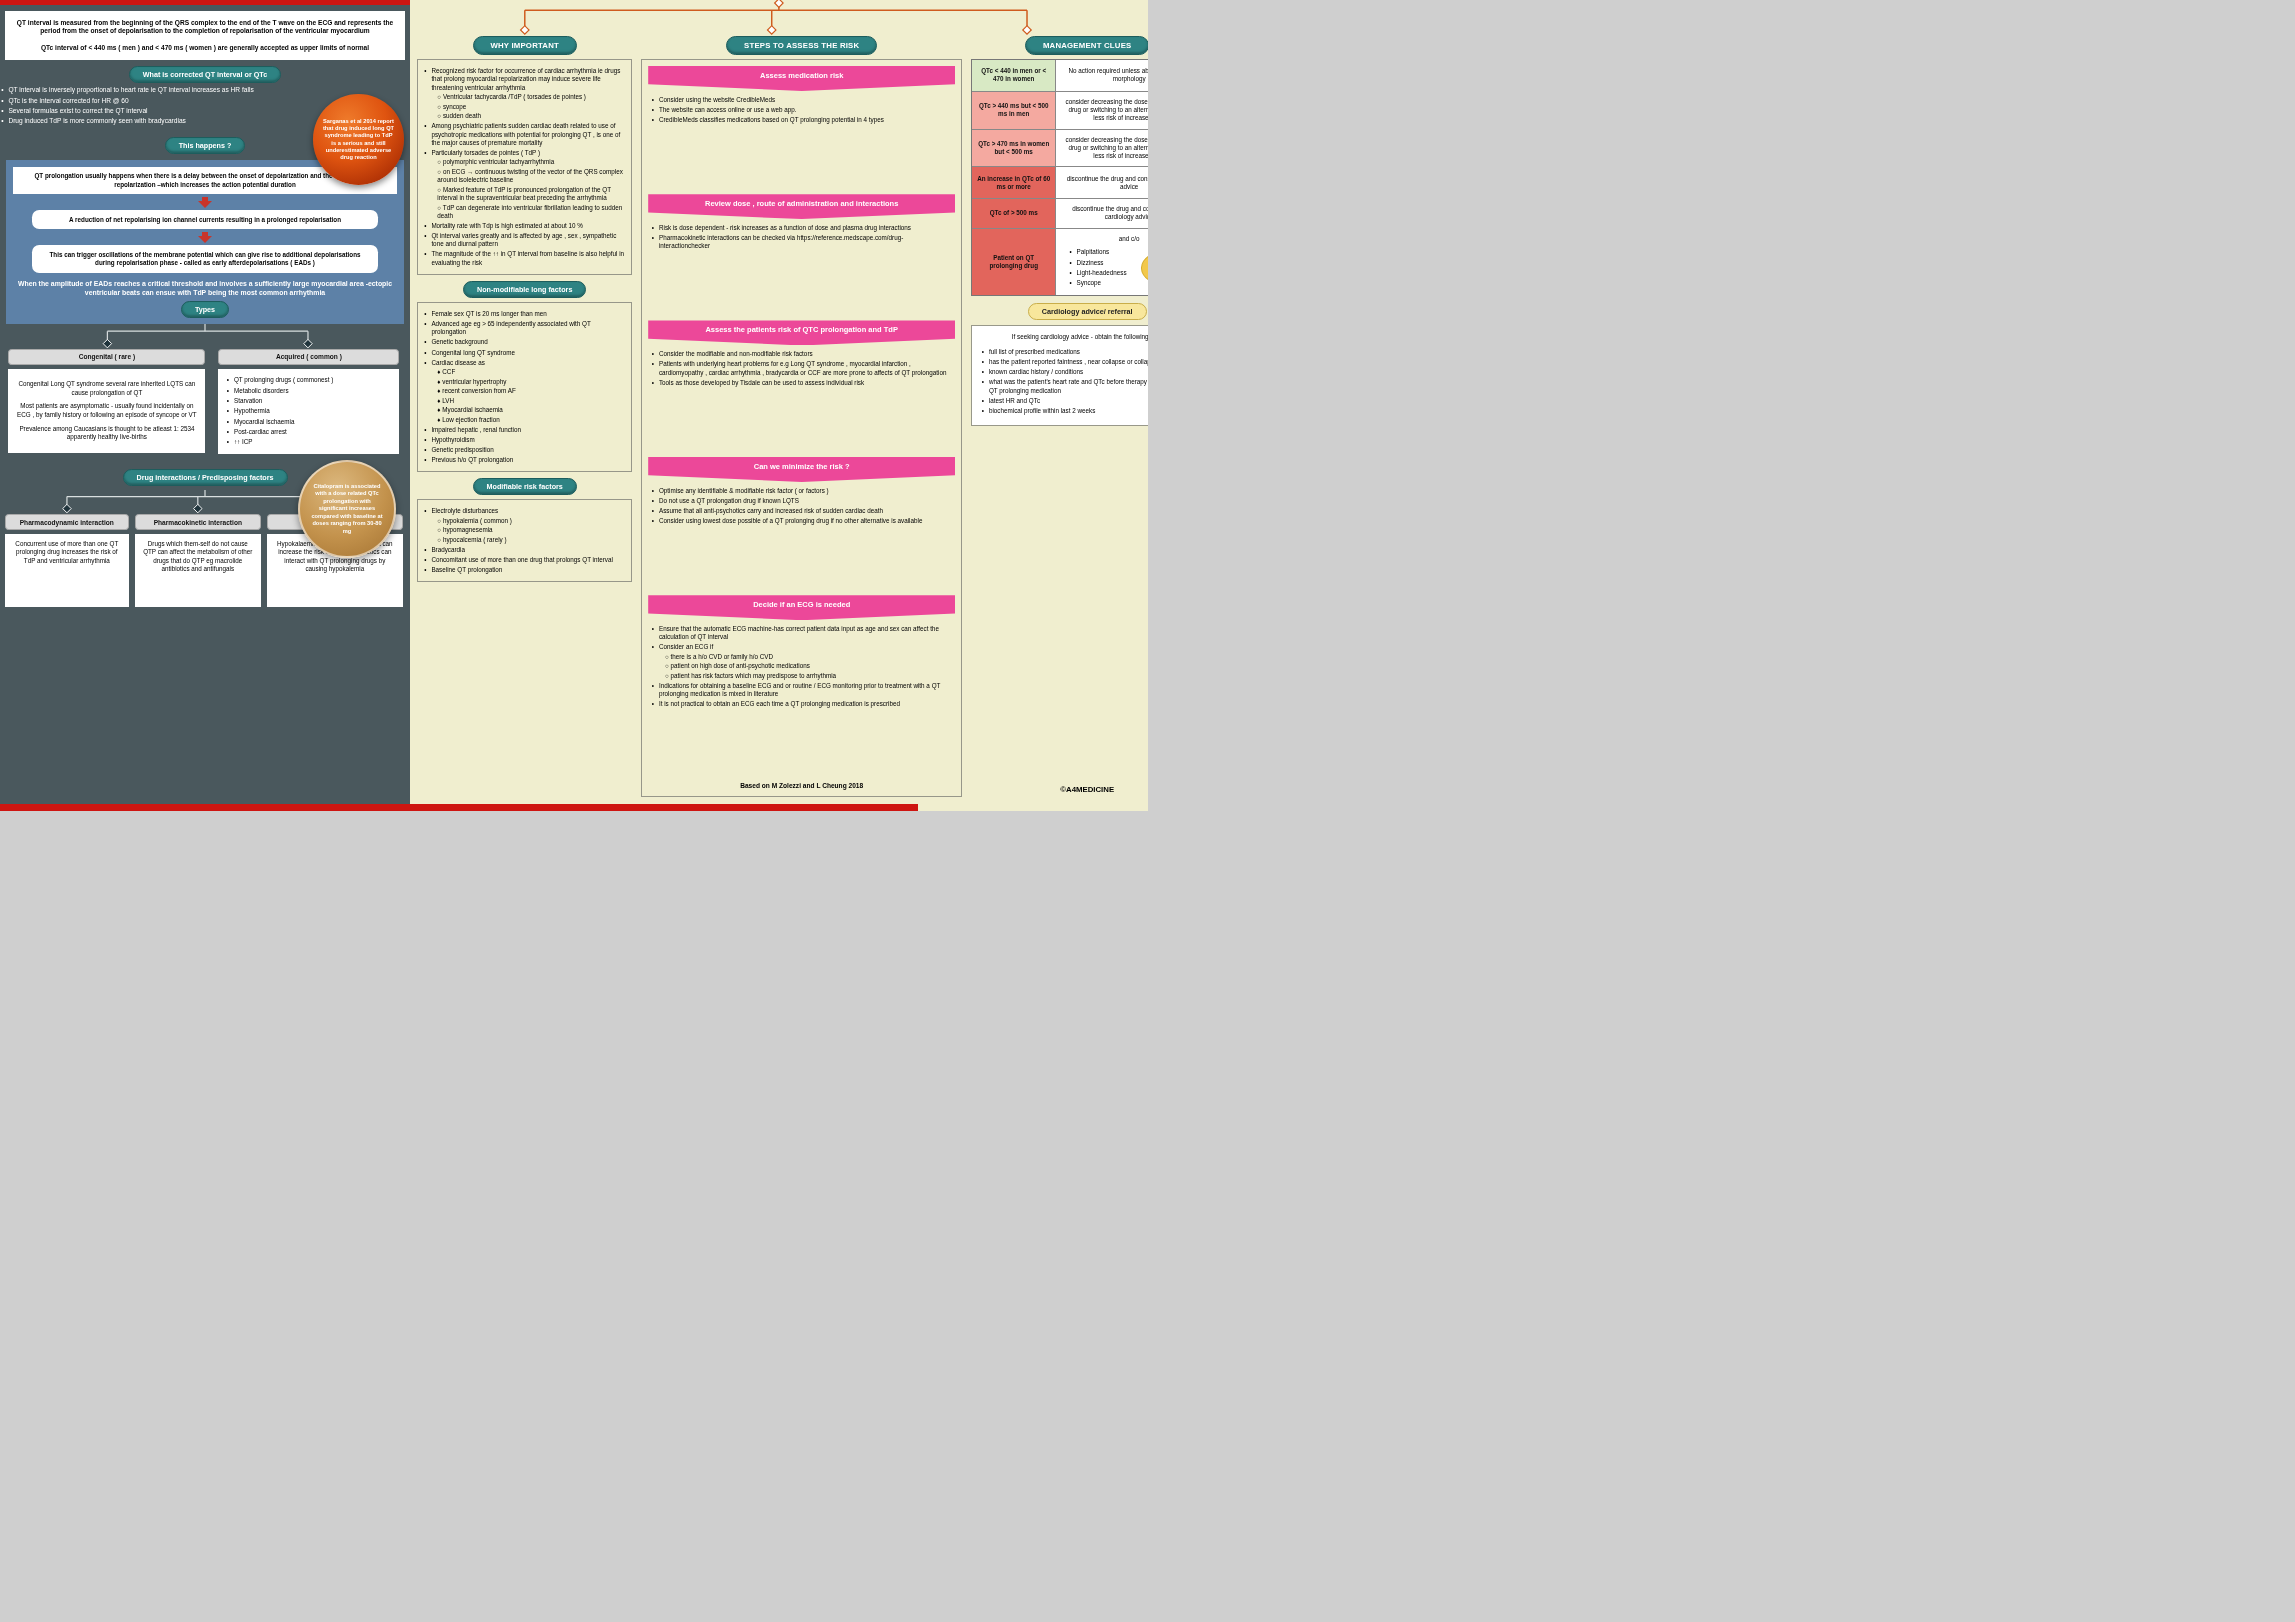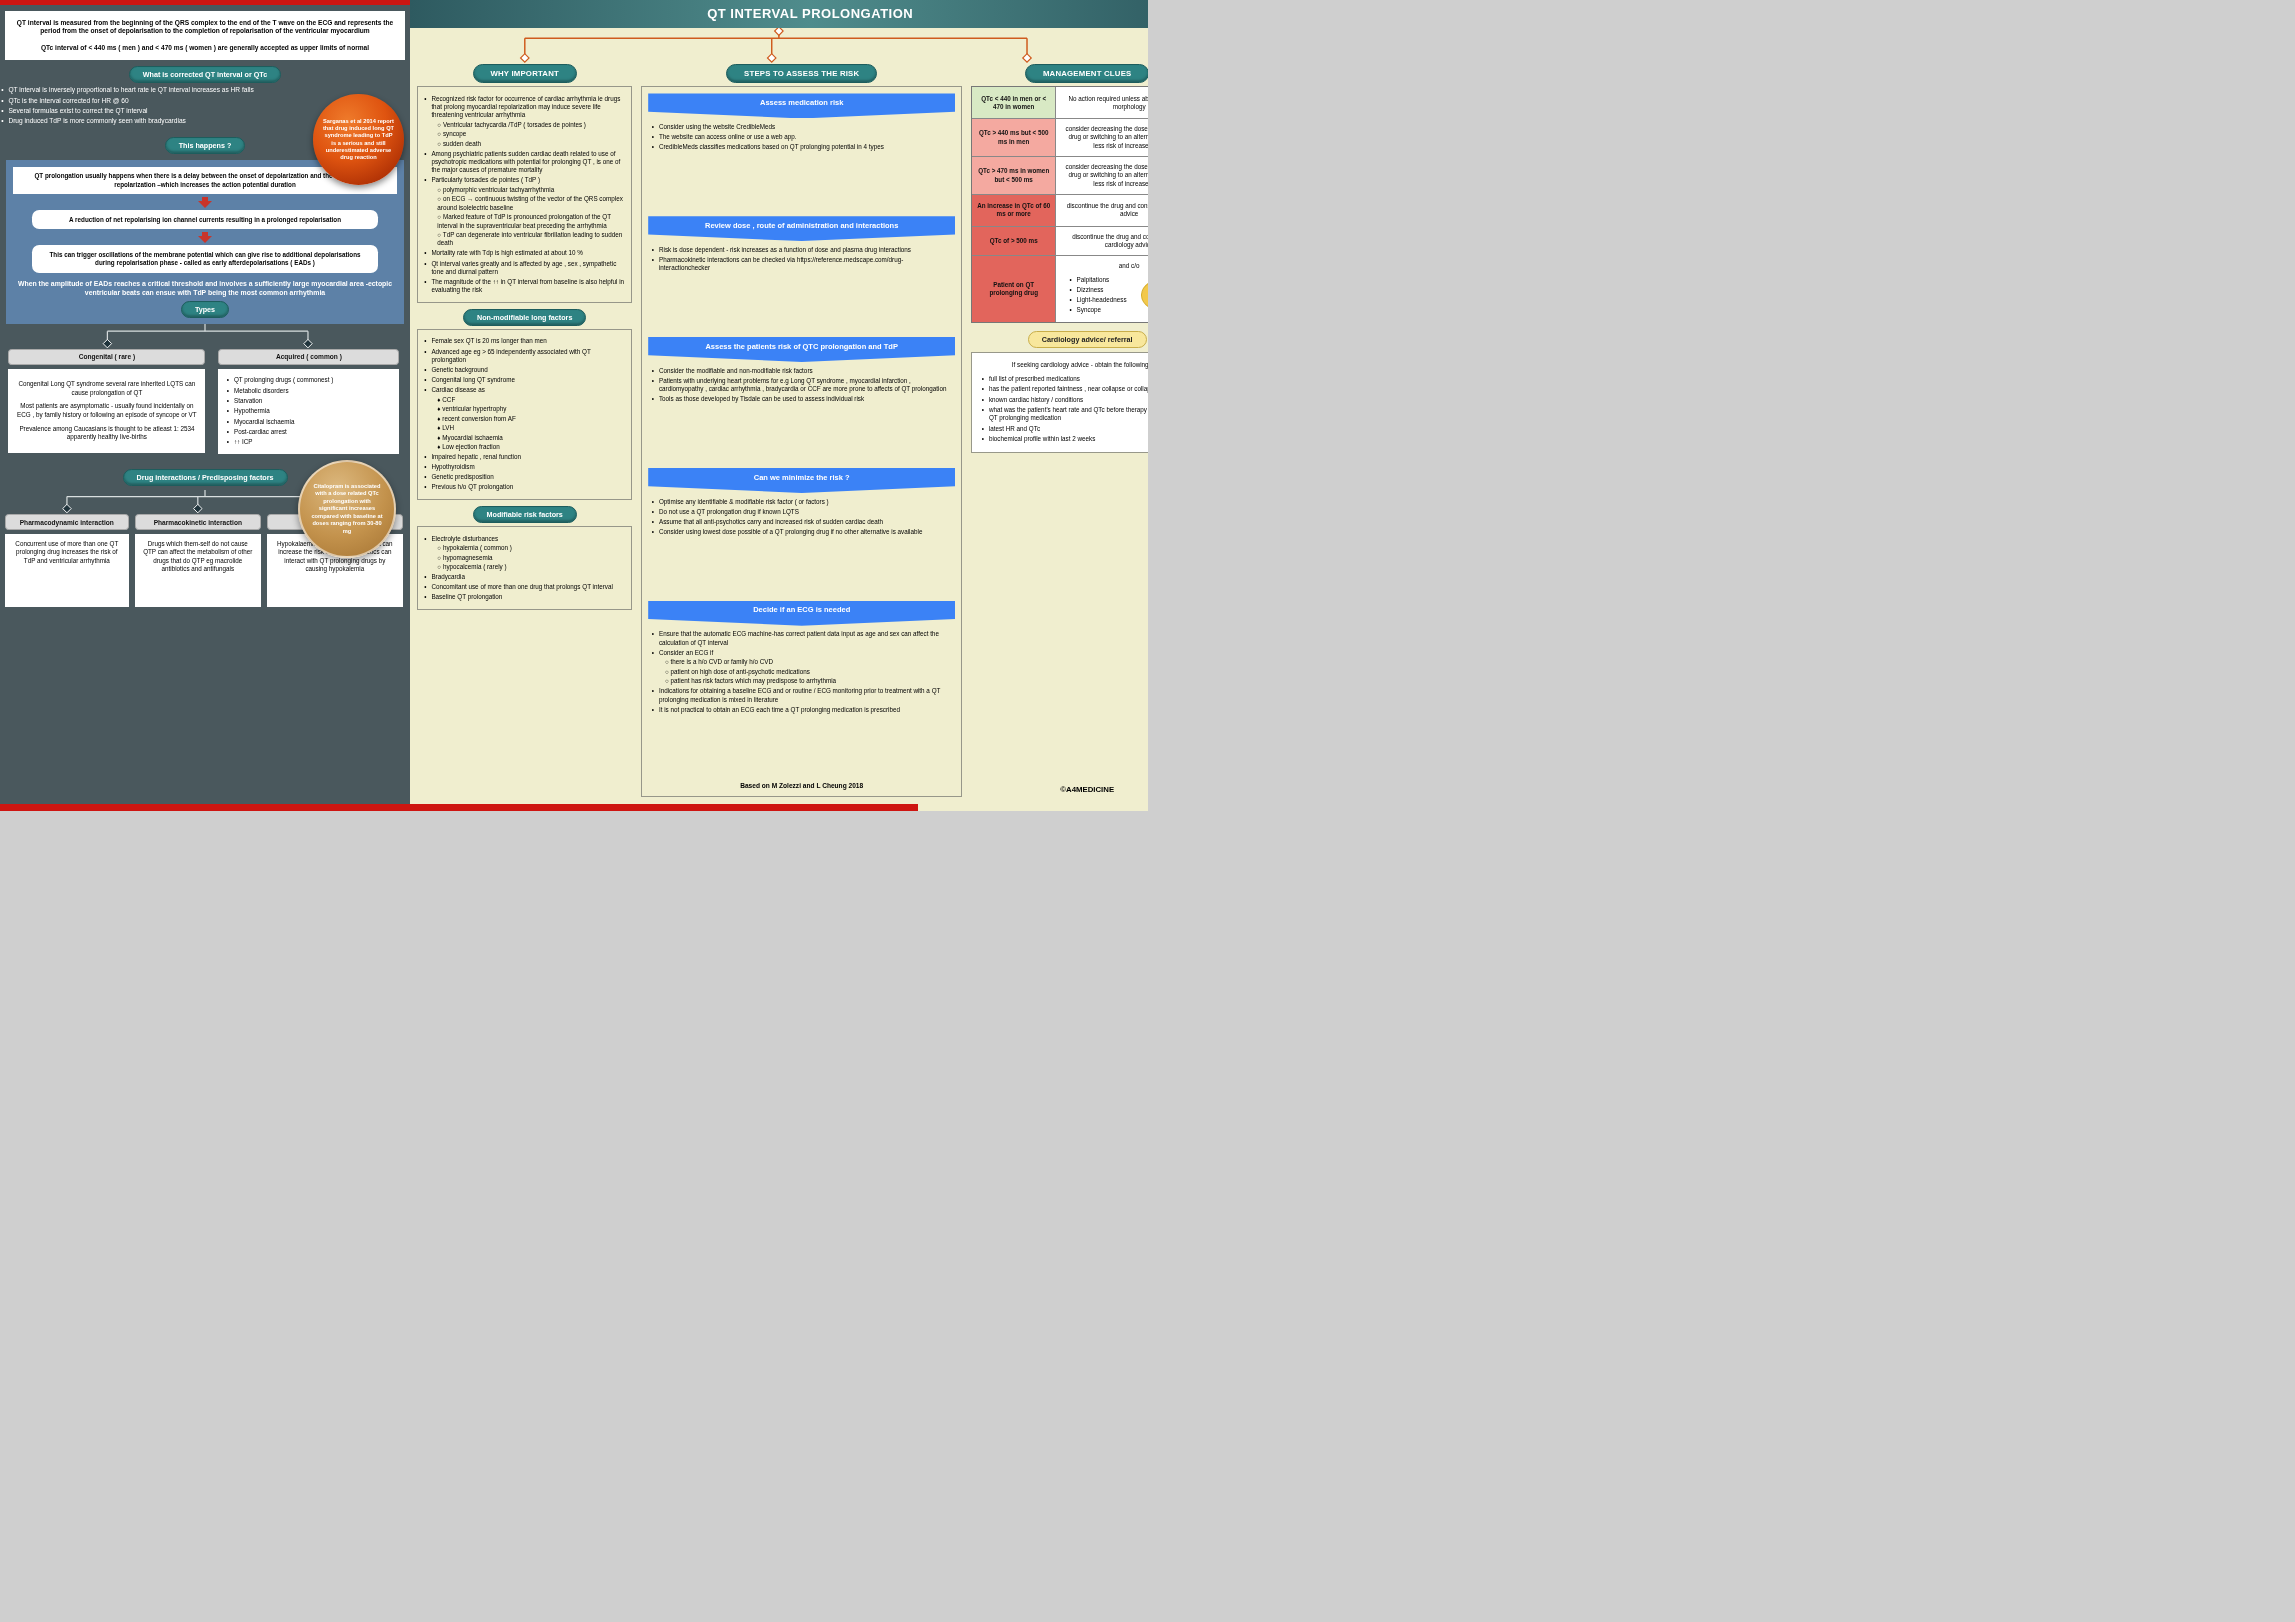--- a/index.html
+++ b/index.html
@@ -75,21 +75,21 @@
   .org-connector { display:block; }
 
   .columns { flex:1; display:flex; gap:9px; padding:0 7.2px 8.4px; }
   .col { display:flex; flex-direction:column; }
   .col-why { width:215px; } .col-steps { width:321px; } .col-mgmt { width:232px; }
   .col .pill-row { margin:0 0 3.6px; }
 
   .outline-box { border:0.6px solid #97978a; padding:5.4px 4.8px; font-size:6.3px; line-height:1.32; margin-bottom:6px; }
   .steps-box { display:flex; flex-direction:column; flex:1; justify-content:space-between; padding:6px 6px 4.8px; }
 
-  .banner { background:#3b82f6; color:#fff; font-weight:bold; text-align:center; font-size:7.5px;
+  .banner { background:#ec4899; color:#fff; font-weight:bold; text-align:center; font-size:7.5px;
             padding:4.8px 6px 10.8px; line-height:1.25;
             clip-path:polygon(0 0, 100% 0, 100% calc(100% - 6.6px), 50% 100%, 0 calc(100% - 6.6px)); }
   .step-section ul { margin-top:4.8px; padding:0 2.4px; }
   .footnote { text-align:center; font-weight:bold; font-size:6.6px; padding-top:3.6px; }
 
   .mgmt-table { border:1.2px solid #777; background:#fff; }
   .mgmt-row { display:grid; grid-template-columns:84px 1fr; border-bottom:0.6px solid #888; }
   .mgmt-row:last-child { border-bottom:none; }
   .mgmt-left { display:flex; align-items:center; justify-content:center; text-align:center; font-weight:bold;
                font-size:6.3px; line-height:1.3; padding:7.2px 4.8px; border-right:0.6px solid #888; color:#111; }
@@ -226,21 +226,20 @@
         <div class="white-panel">Drugs which them-self do not cause QTP can affect the metabolism of other  drugs that do QTP eg macrolide antibiotics and antifungals</div>
       </div>
       <div class="tri-col3">
         <div class="gray-header">Effects of electrolytes</div>
         <div class="white-panel">Hypokalaemia and hypomagnesemia can increase the risk of QTP eg diuretics can interact with QT prolonging drugs by causing hypokalemia</div>
       </div>
     </div>
   </div>
 
   <div class="right-area">
-    <div class="title-bar">QT INTERVAL PROLONGATION</div>
 
     <svg class="org-connector" width="733" height="36" viewBox="0 0 1226 60">
       <g stroke="#cf5b1e" stroke-width="2.5" fill="none">
         <line x1="617" y1="8" x2="617" y2="17"></line>
         <line x1="192" y1="17" x2="1032" y2="17"></line>
         <line x1="192" y1="17" x2="192" y2="44"></line>
         <line x1="605" y1="17" x2="605" y2="44"></line>
         <line x1="1032" y1="17" x2="1032" y2="44"></line>
       </g>
       <rect x="-5" y="-5" width="10" height="10" transform="translate(617,5) rotate(45)" fill="#fff" stroke="#cf5b1e" stroke-width="2"></rect>

